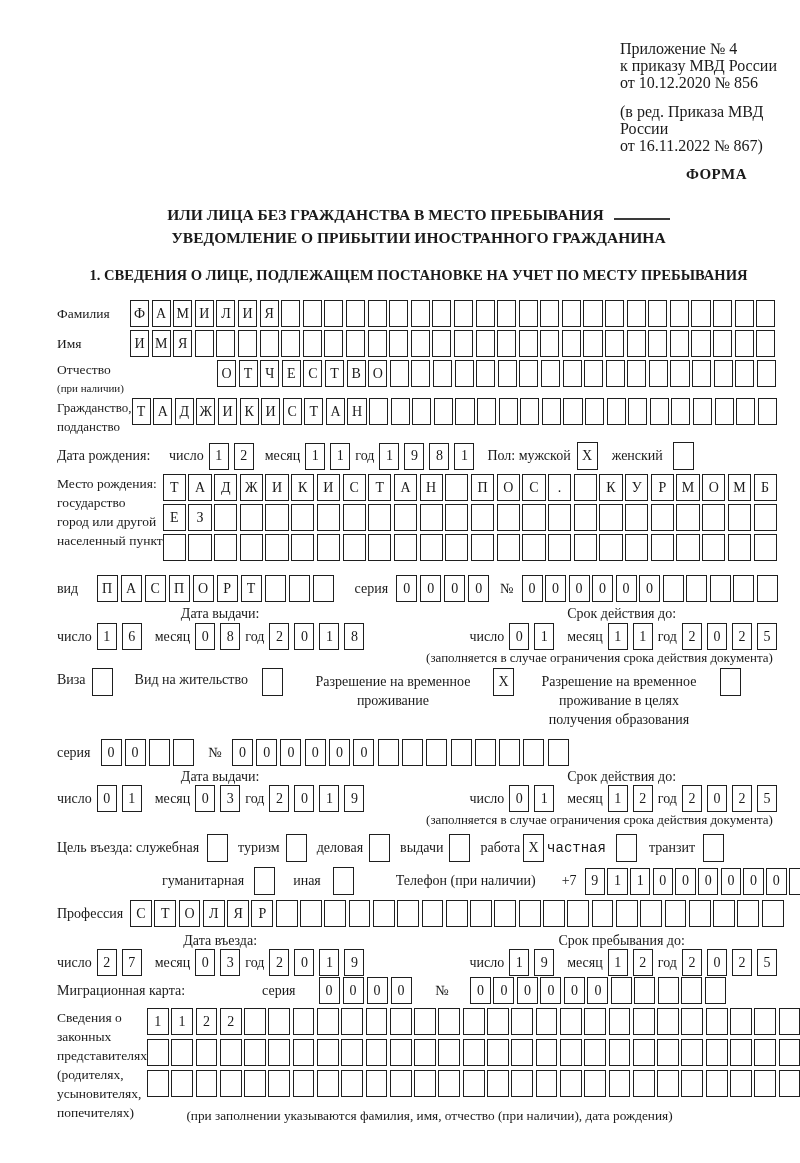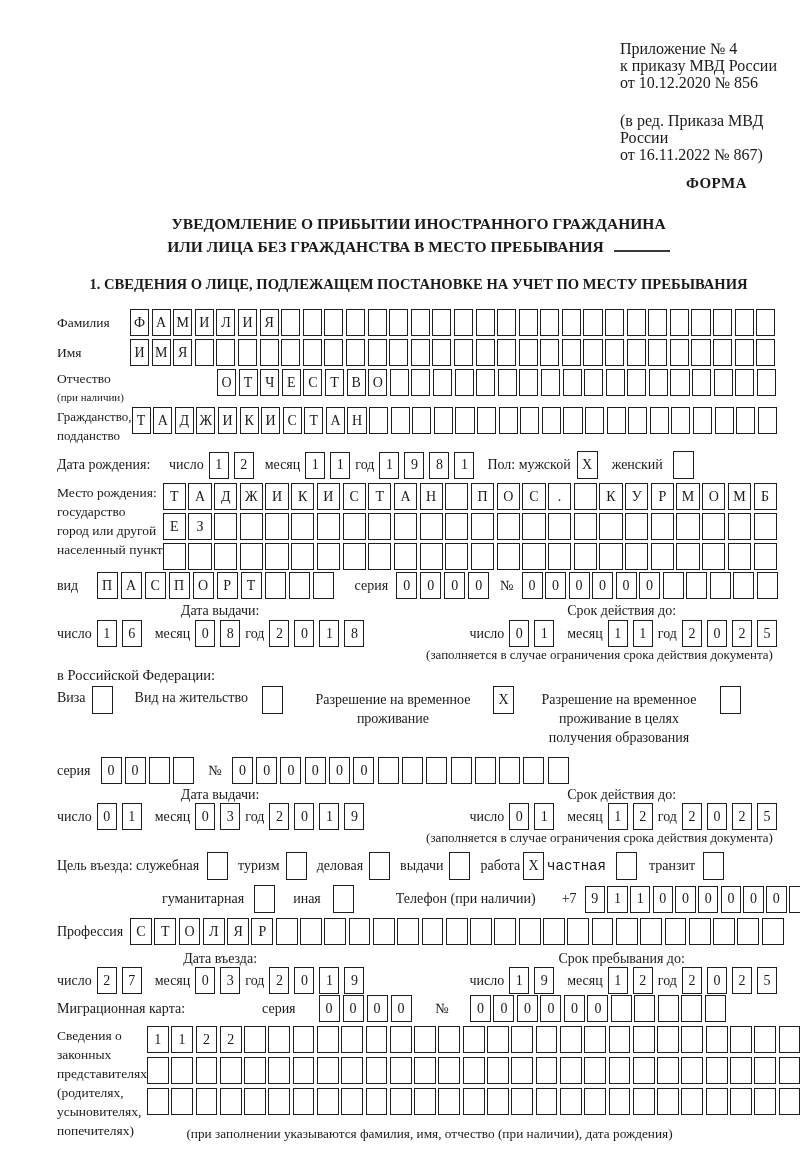--- a/index.html
+++ b/index.html
@@ -9,21 +9,21 @@
     background:#ffffff;
     margin:0 auto;
     font-family:"Liberation Serif","DejaVu Serif",serif;
     color:#1a1a1a;
     box-sizing:border-box;
     padding:40px 20px 0 57px;
     overflow:hidden;
   }
   
   .hdr{margin-left:563px;font-size:16px;line-height:17px;}
-  .hdr .gap{margin-top:21px;}
+  .hdr .gap{margin-top:12px;}
   .forma{margin-top:12px;text-align:right;padding-right:33px;font-weight:bold;font-size:15px;letter-spacing:.5px;}
   .title{margin-top:20px;text-align:center;font-weight:bold;font-size:15.5px;line-height:23px;}
   .uline{display:inline-block;width:56px;border-bottom:2px solid #3a3a3a;height:14px;margin-left:10px;}
   .sec{margin-top:18px;text-align:center;font-weight:bold;font-size:14.6px;}
   
   .row{display:flex;align-items:center;}
   .top{align-items:flex-start;}
   .lbl{font-size:13.5px;white-space:nowrap;}
   .inl{font-size:14px;white-space:nowrap;}
   .lblcol{flex:0 0 73px;}
@@ -76,24 +76,24 @@
   <div class="hdr">
     <div>Приложение № 4</div>
     <div>к приказу МВД России</div>
     <div>от 10.12.2020 № 856</div>
     <div class="gap">(в ред. Приказа МВД России</div>
     <div>от 16.11.2022 № 867)</div>
   </div>
   <div class="forma">ФОРМА</div>
 
   <div class="title">
-    <div>УВЕДОМЛЕНИЕ О ПРИБЫТИИ ИНОСТРАННОГО ГРАЖДАНИНА</div>
     <div>
       <span>ИЛИ ЛИЦА БЕЗ ГРАЖДАНСТВА В МЕСТО ПРЕБЫВАНИЯ</span><span class="uline"></span>
     </div>
+    <div>УВЕДОМЛЕНИЕ О ПРИБЫТИИ ИНОСТРАННОГО ГРАЖДАНИНА</div>
   </div>
 
   <div class="sec">1. СВЕДЕНИЯ О ЛИЦЕ, ПОДЛЕЖАЩЕМ ПОСТАНОВКЕ НА УЧЕТ ПО МЕСТУ ПРЕБЫВАНИЯ</div>
 
   <div class="row" style="margin-top:16px;">
     <span class="lbl lblcol">Фамилия</span>
     <span class="cells c30">
         <span class="cell">Ф</span>
         <span class="cell">А</span>
         <span class="cell">М</span>
@@ -349,21 +349,21 @@
           <span class="cell"></span>
           <span class="cell"></span>
           <span class="cell"></span>
           <span class="cell"></span>
           <span class="cell"></span>
         </span>
     </span>
   </div>
 
 
-  <div class="row" style="margin-top:2px;">
+  <div class="row" style="margin-top:14px;">
     <span class="inl" style="width:60px;">вид</span>
     <span class="cells c10v">
         <span class="cell">П</span>
         <span class="cell">А</span>
         <span class="cell">С</span>
         <span class="cell">П</span>
         <span class="cell">О</span>
         <span class="cell">Р</span>
         <span class="cell">Т</span>
         <span class="cell"></span>
@@ -428,21 +428,20 @@
     <span class="inl mr5">год</span>
     <span class="cells d">
         <span class="cell">2</span>
         <span class="cell">0</span>
         <span class="cell">2</span>
         <span class="cell">5</span>
       </span>
   </div>
   <div class="note-right">(заполняется в случае ограничения срока действия документа)</div>
 
-  <div class="inl" style="margin-top:4px;font-size:14.5px;">в Российской Федерации:</div>
 
   <div class="row top" style="margin-top:2px;">
     <span class="inl" style="padding-top:4px;">Виза</span>
     <span class="cells cb ml6">
         <span class="cell"></span>
       </span>
     <span class="inl ml22" style="padding-top:4px;">Вид на жительство</span>
     <span class="cells cb ml14">
         <span class="cell"></span>
       </span>

